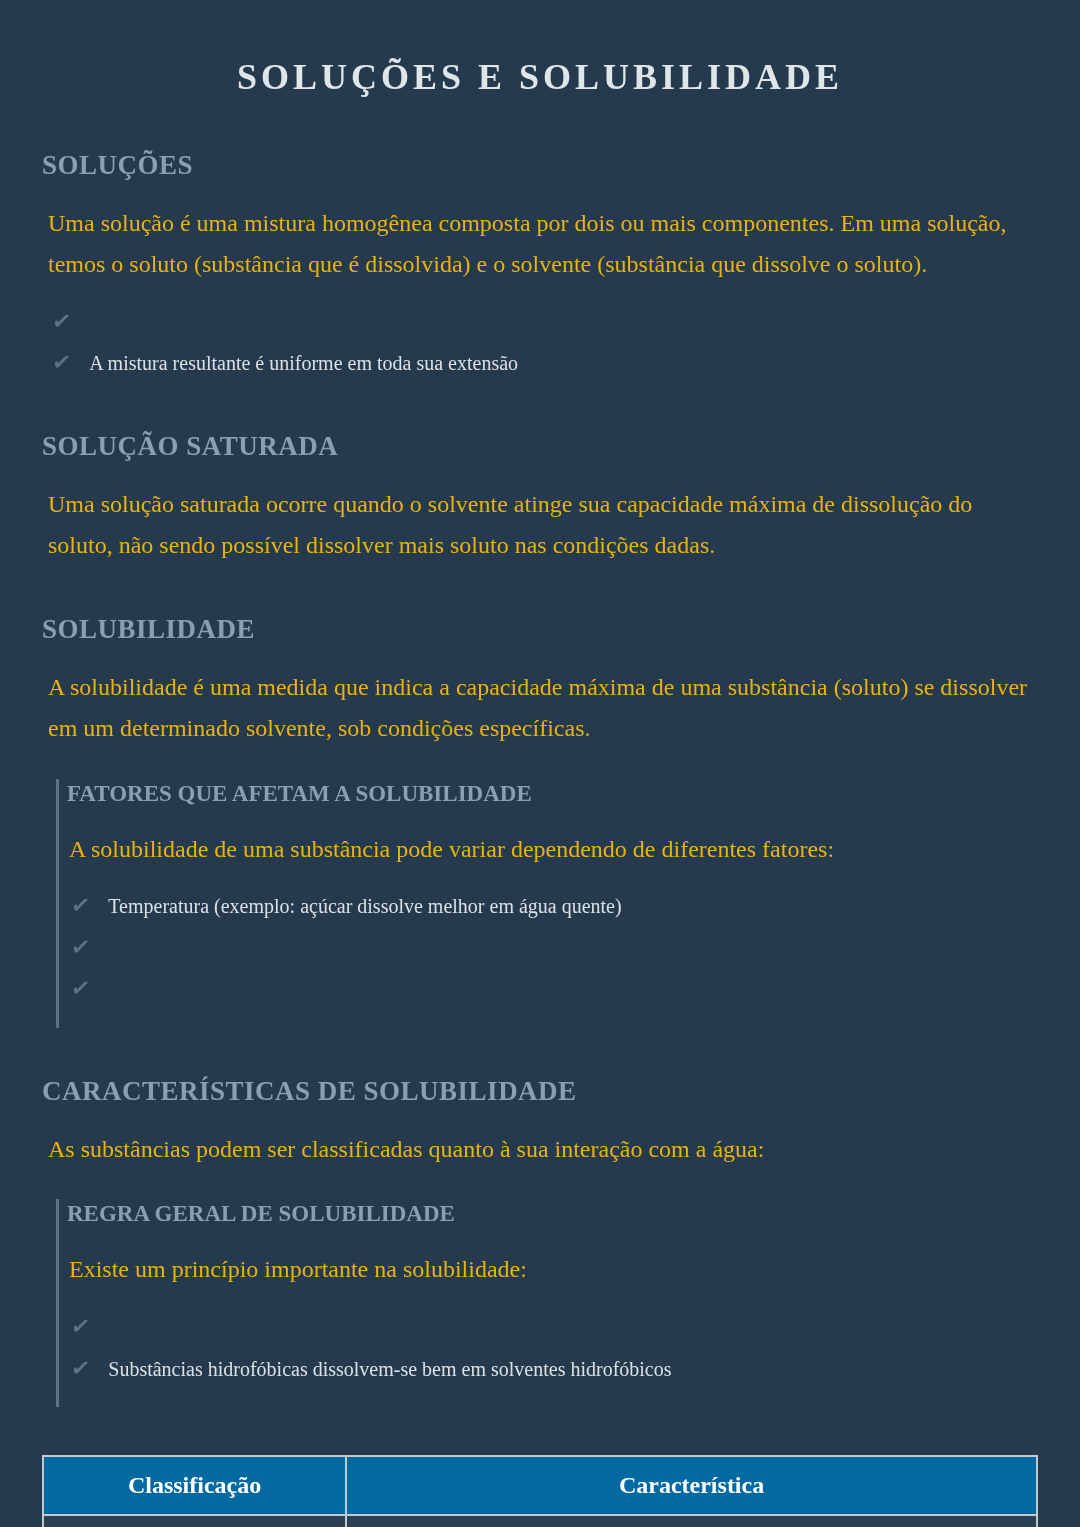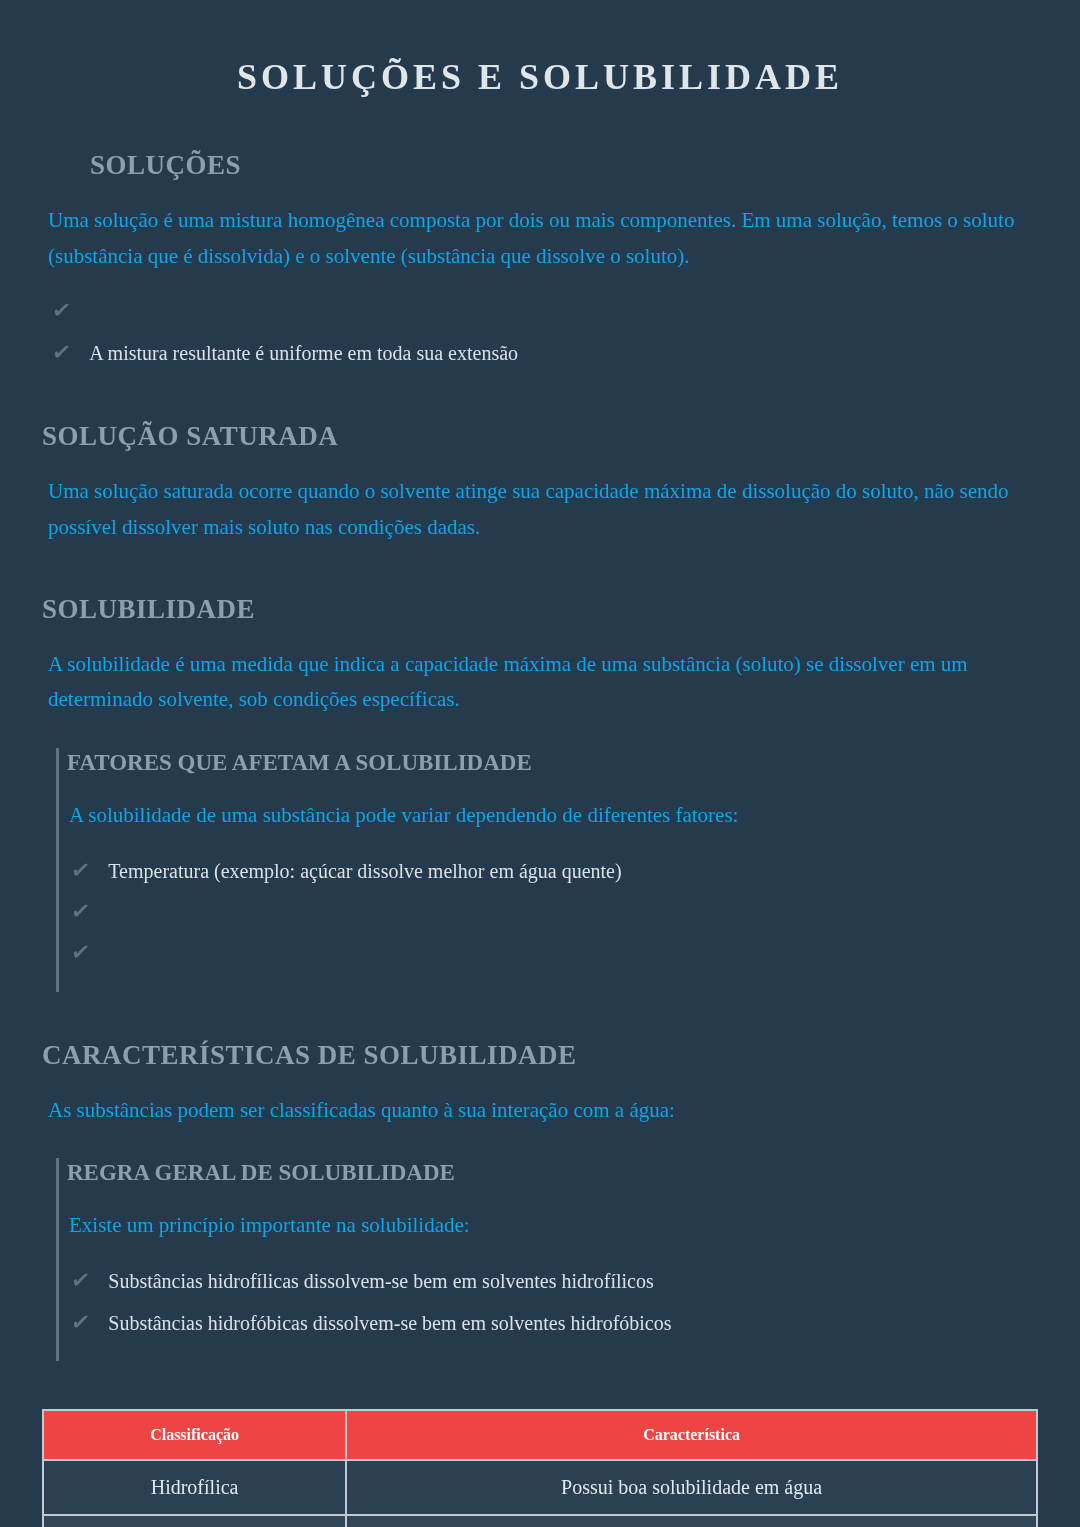--- a/index.html
+++ b/index.html
@@ -25,27 +25,27 @@
     color: #dfe6ea;
     margin: 18px 0 52px 0;
   }
   h2.section-heading {
     color: #8aa0af;
     font-size: 27px;
     font-weight: bold;
     letter-spacing: 0.5px;
     margin: 48px 0 22px 0;
   }
-  h2.first { margin-top: 30px; margin-left: 48px; }
+  h2.first { margin-top: 30px; }
   p.body-text {
-    font-size: 21px;
+    font-size: 24px;
     line-height: 1.7;
     margin: 0 0 16px 0;
     padding-left: 6px;
-    color: #0ea5e9;
+    color: #eab308;
   }
   ul.check-list {
     list-style: none;
     margin: 8px 0 14px 0;
     padding: 0 0 0 10px;
   }
   ul.check-list li {
     display: flex;
     align-items: baseline;
     gap: 18px;
@@ -79,24 +79,24 @@
     border-collapse: collapse;
     margin-top: 48px;
     font-size: 20px;
   }
   table.sol-table th, table.sol-table td {
     border: 2px solid #c3c9cf;
     text-align: center;
     padding: 15px 10px;
   }
   table.sol-table th {
-    background: #ef4444;
+    background: #0369a1;
     color: #ffffff;
     font-weight: bold;
-    font-size: 16px;
+    font-size: 24px;
     margin-left: 13px;
   }
   table.sol-table td { color: #e2e8ec; }
   table.sol-table tr.row-a td { background: #2b4153; }
   table.sol-table tr.row-b td { background: #314759; }
   table.sol-table .col-class { width: 30.5%; }
 </style>
 </head>
 <body>
 
@@ -148,21 +148,20 @@
   <section>
     <h2 class="section-heading">CARACTERÍSTICAS DE SOLUBILIDADE</h2>
     <p class="body-text">As substâncias podem ser classificadas quanto à sua interação com a água:</p>
 
     <div class="subsection">
       <h3>REGRA GERAL DE SOLUBILIDADE</h3>
       <p class="body-text">Existe um princípio importante na solubilidade:</p>
       <ul class="check-list">
         <li>
           <span class="check">✓</span>
-          <span>Substâncias hidrofílicas dissolvem-se bem em solventes hidrofílicos</span>
         </li>
         <li>
           <span class="check">✓</span>
           <span>Substâncias hidrofóbicas dissolvem-se bem em solventes hidrofóbicos</span>
         </li>
       </ul>
     </div>
   </section>
 
   <table class="sol-table">

